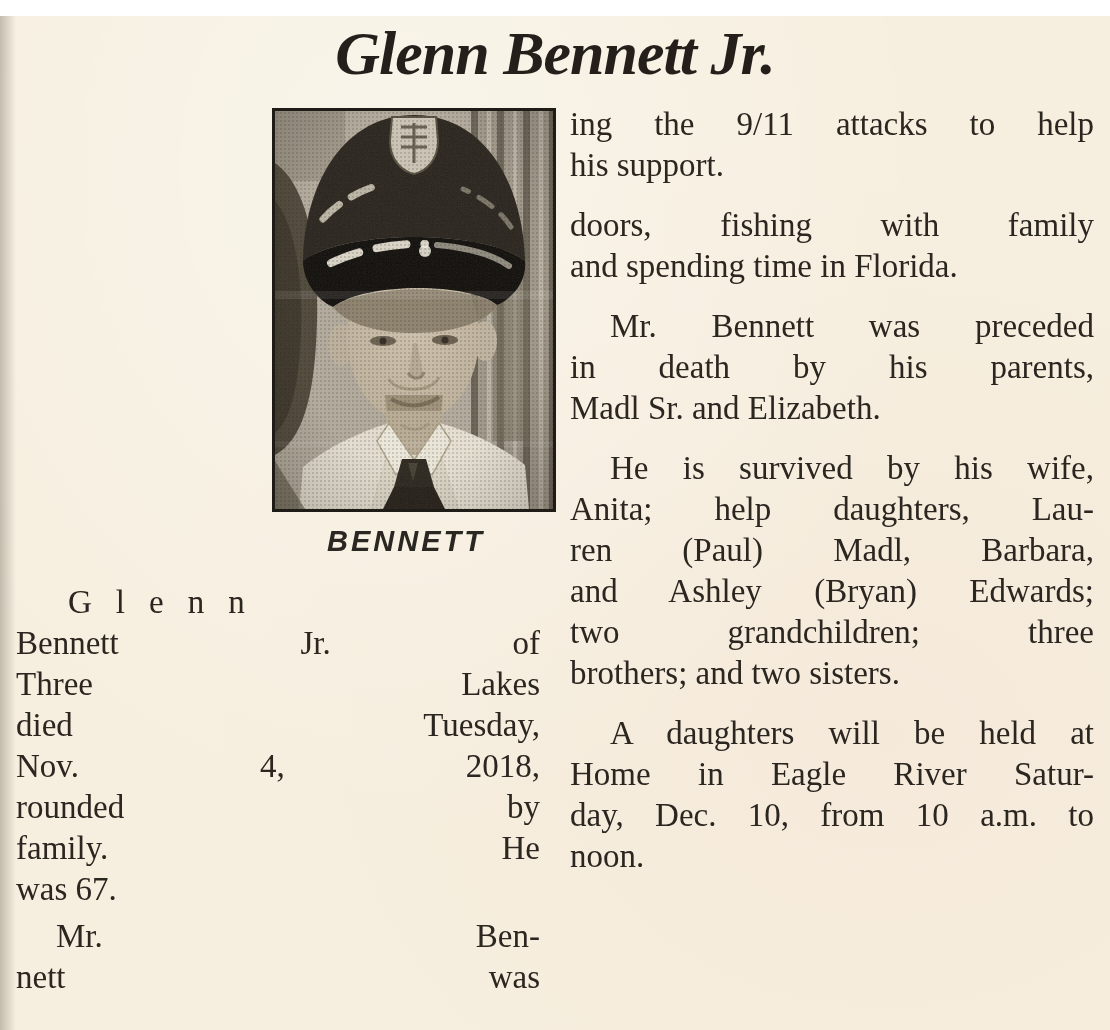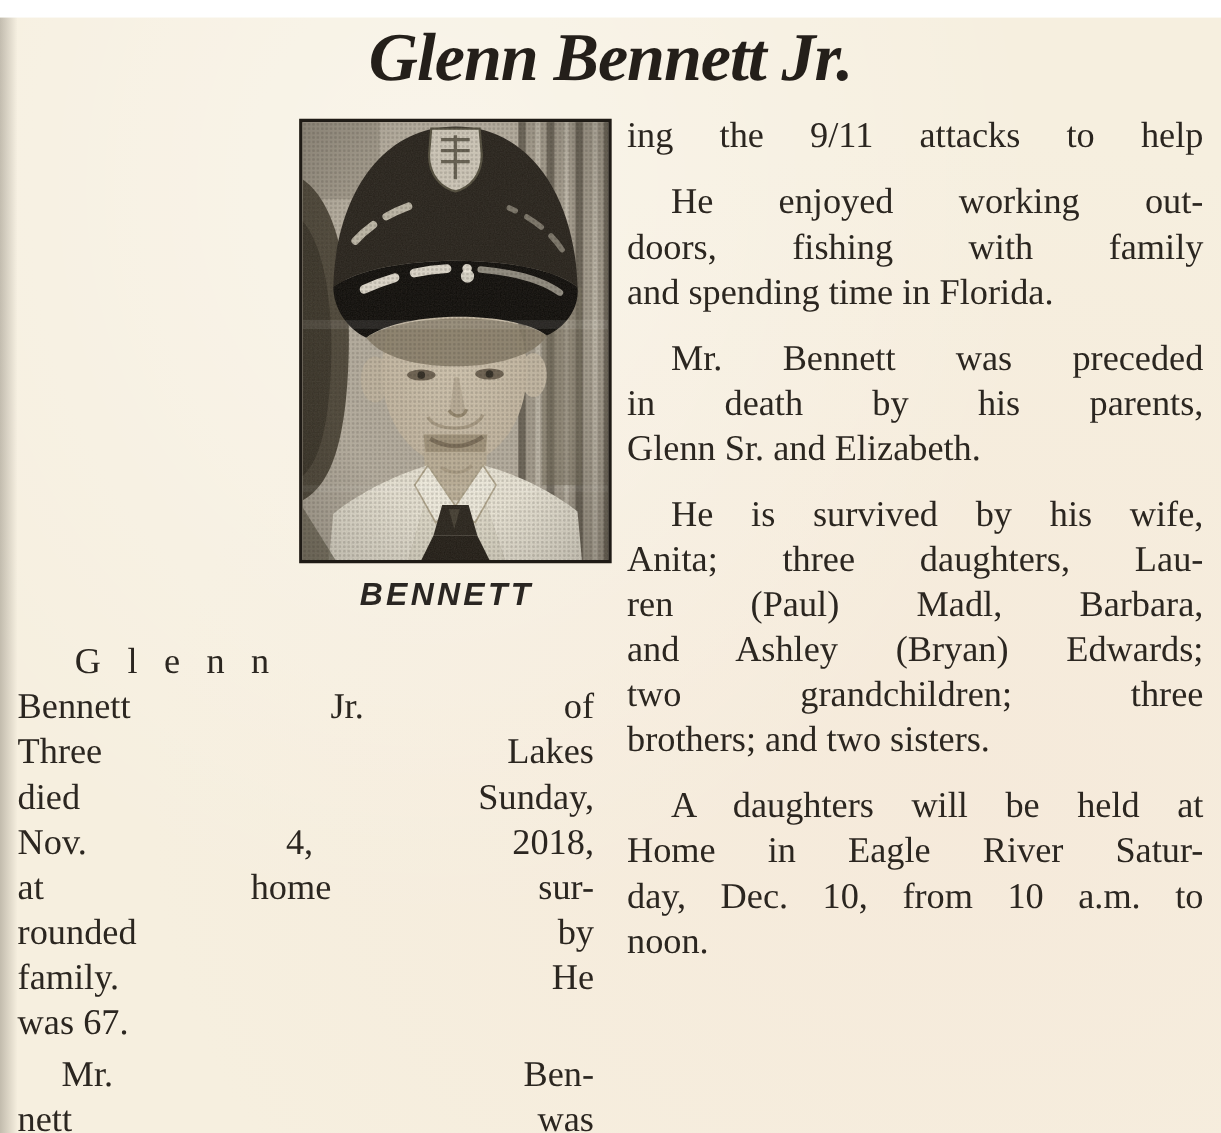--- a/index.html
+++ b/index.html
@@ -162,50 +162,49 @@
             <rect width="278" height="398" fill="url(#vin)"></rect>
             <rect width="278" height="398" filter="url(#grainF)" opacity="0.30"></rect>
           </svg>
         </div>
         <figcaption class="photo-caption">BENNETT</figcaption>
       </figure>
     <div class="para">
           <div class="ln spread">Glenn</div>
           <div class="ln">Bennett Jr. of</div>
           <div class="ln">Three Lakes</div>
-          <div class="ln">died Sunday,</div>
+          <div class="ln">died Tuesday,</div>
           <div class="ln">Nov. 4, 2018,</div>
-          <div class="ln">at home sur-</div>
           <div class="ln">rounded by</div>
           <div class="ln">family. He</div>
           <div class="ln last">was 67.</div>
         </div>
         <div class="para">
           <div class="ln indent">Mr. Ben-</div>
           <div class="ln">nett was</div>
         </div>
       </div>
 
     <div class="col col-right">
         <div class="para">
           <div class="ln">ing the 9/11 attacks to help</div>
-        </div>
-        <div class="para">
-          <div class="ln indent">He enjoyed working out-</div>
+          <div class="ln last">his support.</div>
+        </div>
+        <div class="para">
           <div class="ln">doors, fishing with family</div>
           <div class="ln last">and spending time in Florida.</div>
         </div>
         <div class="para">
           <div class="ln indent">Mr. Bennett was preceded</div>
           <div class="ln">in death by his parents,</div>
-          <div class="ln last">Glenn Sr. and Elizabeth.</div>
+          <div class="ln last">Madl Sr. and Elizabeth.</div>
         </div>
         <div class="para">
           <div class="ln indent">He is survived by his wife,</div>
-          <div class="ln">Anita; three daughters, Lau-</div>
+          <div class="ln">Anita; help daughters, Lau-</div>
           <div class="ln">ren (Paul) Madl, Barbara,</div>
           <div class="ln">and Ashley (Bryan) Edwards;</div>
           <div class="ln">two grandchildren; three</div>
           <div class="ln last">brothers; and two sisters.</div>
         </div>
         <div class="para">
           <div class="ln indent">A daughters will be held at</div>
           <div class="ln">Home in Eagle River Satur-</div>
           <div class="ln">day, Dec. 10, from 10 a.m. to</div>
           <div class="ln last">noon.</div>

